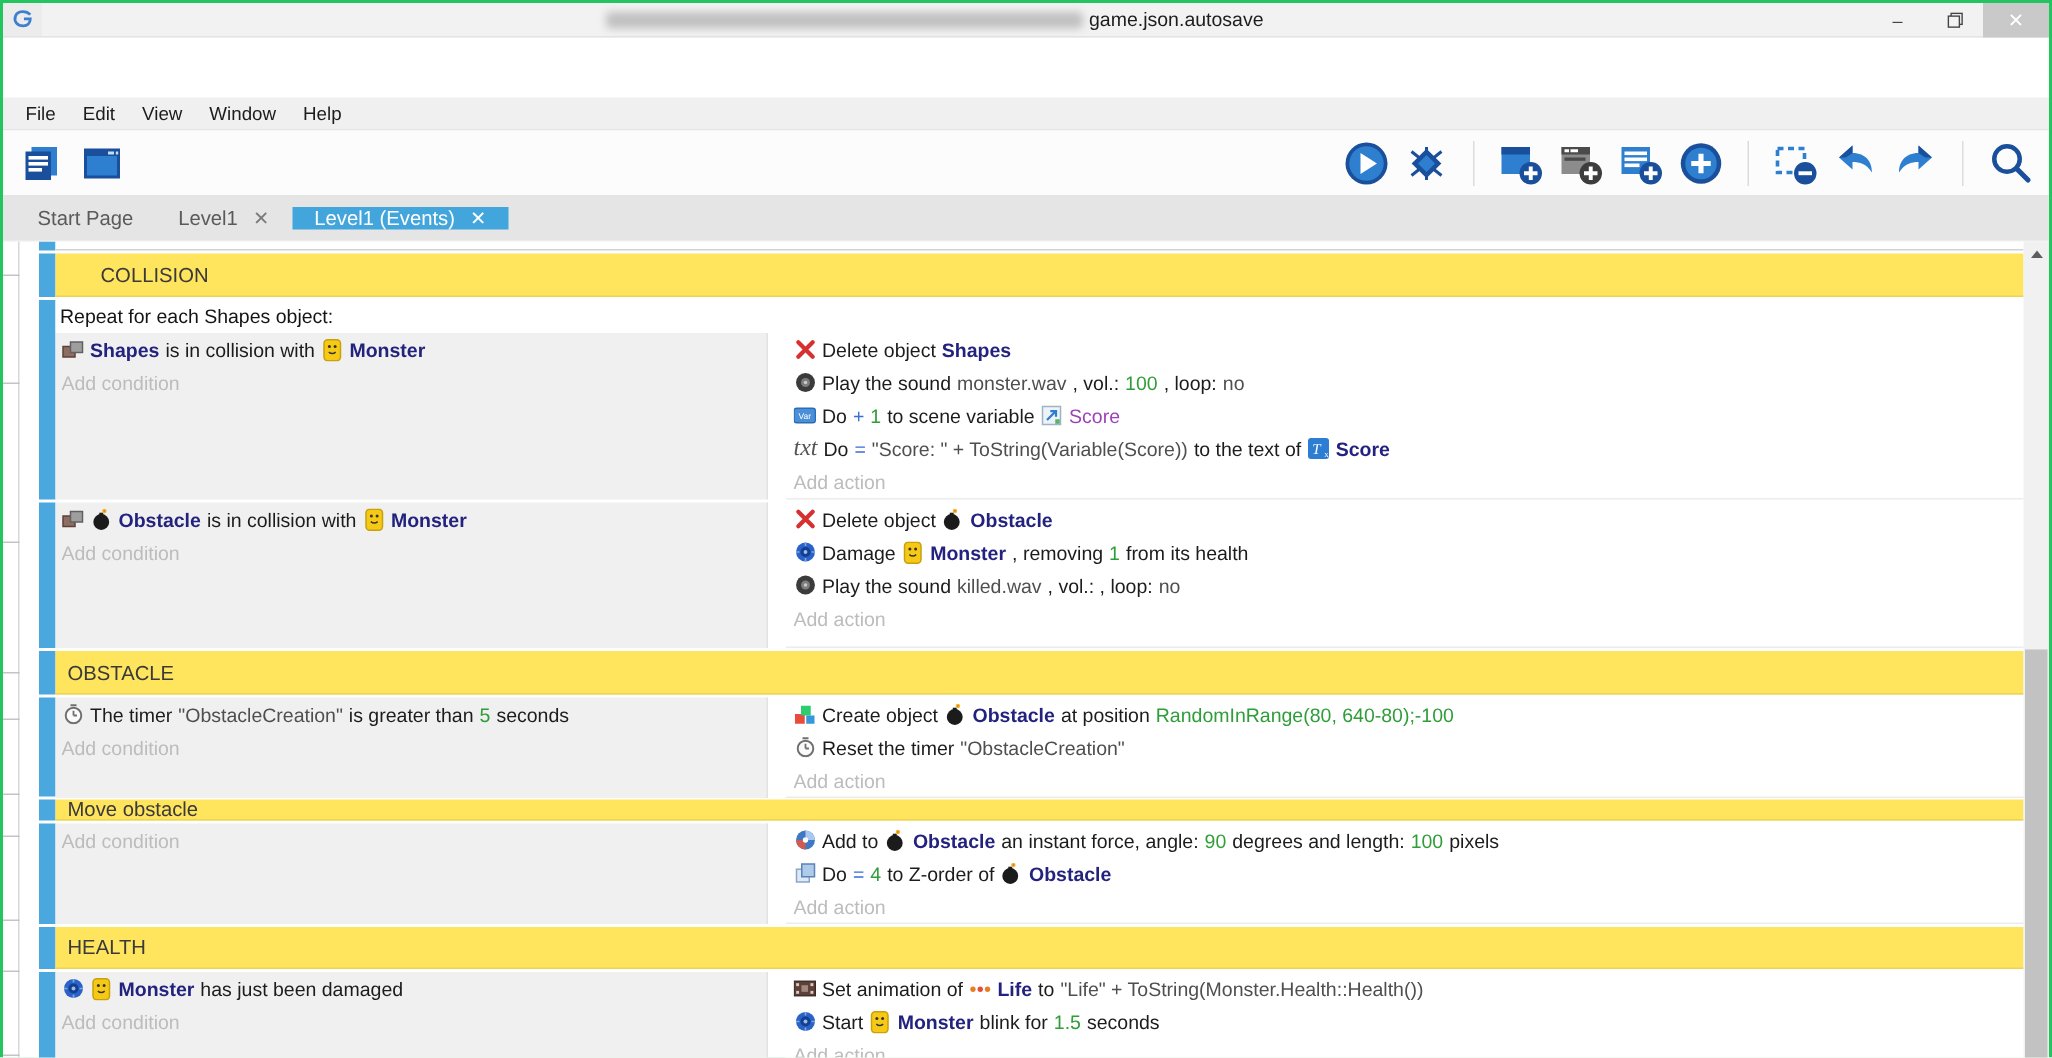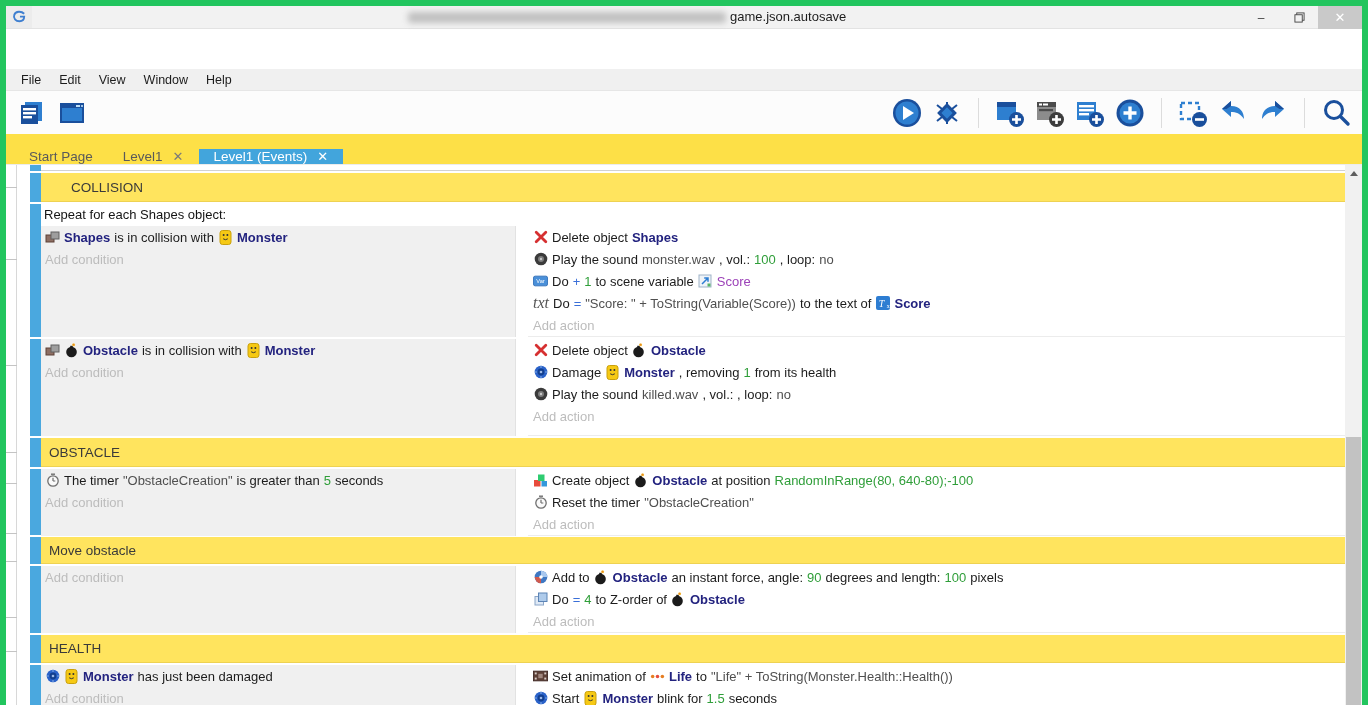--- a/index.html
+++ b/index.html
@@ -1,18 +1,18 @@
 <!DOCTYPE html>
 <html><head>
 <meta charset="utf-8">
 <style>
   * { box-sizing: border-box; margin: 0; padding: 0; }
   html,body { width:1368px; height:705px; overflow:hidden;
     font-family:"Liberation Sans", sans-serif; background:#fff; }
-  .app { width:1368px; height:705px; border:6px solid #22c55e; position:relative; background:#fff; }
+  .app { width:1368px; height:705px; border:2px solid #22c55e; position:relative; background:#fff; }
 
   
   .titlebar { height:23px; background:#f2f2f2; position:relative; display:flex; align-items:center; border-bottom:1px solid #e3e3e3;}
   .tb-logo { width:26px; height:22px; display:flex; align-items:center; justify-content:center; background:#ececec;}
   .tb-blur { position:absolute; left:402px; top:6px; width:318px; height:11px; background:#8f8f8f; opacity:.5; filter:blur(3px); border-radius:3px;}
   .tb-title { position:absolute; left:724px; top:3px; font-size:13px; color:#1d1d1d; }
   .tb-controls { position:absolute; right:0; top:0; height:23px; display:flex; }
   .tb-btn { width:38px; height:23px; display:flex; align-items:center; justify-content:center; font-size:12px; color:#444; }
   .tb-btn.close { background:#c9c9c9; color:#fff; font-size:13px; width:44px;}
 
@@ -20,21 +20,21 @@
   .menubar { height:22px; background:#f0f0f0; display:flex; align-items:center; padding-left:6px; border-bottom:1px solid #e6e6e6;margin-top:40px;}
   .menu-item { padding:0 9px; font-size:12.5px; color:#1c1c1c; line-height:22px; }
 
   
   .toolbar { height:43px; background:#fcfcfc; display:flex; align-items:center; justify-content:space-between; padding:0 10px;}
   .tgroup { display:flex; align-items:center; gap:8px; }
   .tbtn { width:32px; height:32px; display:flex; align-items:center; justify-content:center; }
   .tsep { width:1px; height:30px; background:#dcdcdc; margin:0 7px; }
 
   
-  .tabbar { height:30px; background:#fde047; display:flex; align-items:flex-end; padding-left:8px; }
+  .tabbar { height:30px; background:#e5e5e5; display:flex; align-items:center; padding-left:8px; }
   .tab { display:flex; align-items:center; gap:10px; padding:0 15px; font-size:13.5px; color:#5a5a5a; }
   .tab .x { font-size:13px; color:#7a7a7a; }
   .tab.active { background:#42a5dc; color:#fff; }
   .tab.active .x { color:#fff; }
 
   
   .events { position:relative; height:587px; background:#fff; overflow:hidden; border-top:1px solid #ececec;}
   .gutterline { position:absolute; left:10px; top:0; bottom:0; width:1px; background:#d8d8d8; }
   .tick { position:absolute; left:0; width:11px; height:1px; background:#c4c4c4; }
   .evtlist { position:absolute; left:0; top:0; right:17px; }
@@ -494,21 +494,21 @@
                     </svg>
                   </span>
                   <span class="sg-t">Reset the timer </span>
                   <span class="sg-dim">"ObstacleCreation"</span>
                 </div>
                 <div class="line addline">Add action</div>
               </div>
             </div>
           </div>
         </div>
-        <div class="evt comment" style="height: 27px;">
+        <div class="evt comment" style="height: 14px;">
           <div class="bar"></div>
           <div class="body" style="justify-content: center;">
             <span>Move obstacle</span>
           </div>
         </div>
         <div class="evt" style="height: 67px;">
           <div class="bar"></div>
           <div class="body">
             <div class="cols">
               <div class="cond">

